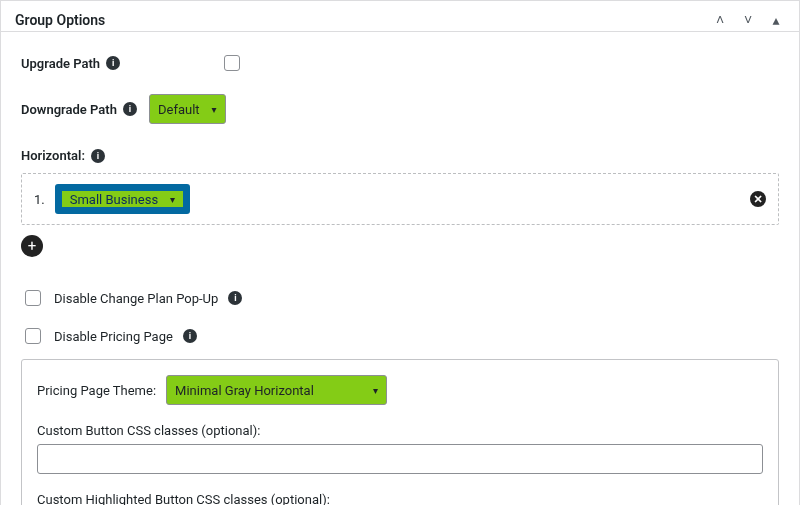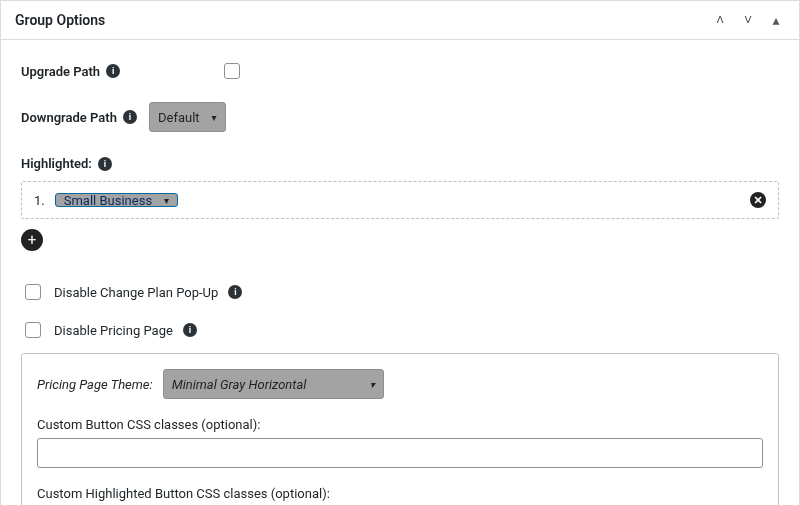--- a/index.html
+++ b/index.html
@@ -9,21 +9,21 @@
     font-size: 13px;
     color: #1d2327;
     background:#ffffff;
     width:800px;
     height:505px;
     overflow:hidden;
   }
   .panel { border:1px solid #dcdcde; border-top:none; }
   .panel-header {
     display:flex; align-items:center; justify-content:space-between;
-    padding:8px 12px 8px 14px;
+    padding:8px 12px 0 14px;
     border-top:1px solid #dcdcde;
     border-bottom:1px solid #dcdcde;
     background:#fff;
   }
   .panel-title { font-weight:600; font-size:14px; }
   .panel-actions { display:flex; align-items:center; gap:6px; }
   .chev-btn {
     width:22px; height:22px;
     display:inline-flex; align-items:center; justify-content:center;
     color:#50575e; cursor:pointer; font-size:14px; line-height:1;
@@ -39,57 +39,57 @@
   }
   .checkbox {
     appearance:none; -webkit-appearance:none;
     width:16px; height:16px;
     border:1px solid #8c8f94; border-radius:3px; background:#fff;
     cursor:pointer;
   }
   .upgrade-col1 { width:180px; }
   .select, .input {
     border:1px solid #8c8f94; border-radius:3px;
-    height:30px; padding:0 8px; background:#a3a3a3;
+    height:30px; padding:0 8px; background:#84cc16;
     font-size:13px; color:#1d2327;
     display:inline-flex; align-items:center; gap:8px;
     cursor:pointer;
   }
   .select .caret { font-size:10px; color:#1d2327; margin-left:4px; }
   .select.downgrade { padding:0 8px; }
   .memberships-box {
     margin-top:10px;
     border:1px dashed #bcbec0;
     border-radius:2px;
     padding:10px 12px;
     display:flex; align-items:center; justify-content:space-between;
   }
   .membership-left { display:flex; align-items:center; gap:10px; }
   .membership-num { font-size:13px; }
   .select.membership {
-    border:1px solid #0369a1; color:#0a2a5c; height:14px;
+    border:7px solid #0369a1; color:#0a2a5c; height:30px;
   }
   .remove-dot {
     width:16px;height:16px;border-radius:50%;background:#222;color:#fff;
     font-size:11px;display:inline-flex;align-items:center;justify-content:center;
     cursor:pointer;font-weight:700;
   }
   .add-dot {
     margin-top:10px;
     width:22px;height:22px;border-radius:50%;background:#222;color:#fff;
     font-size:15px;display:inline-flex;align-items:center;justify-content:center;
     cursor:pointer;
   }
   .check-line { display:flex; align-items:center; gap:10px; margin-top:30px; }
   .check-text { font-size:13px; font-weight:400; }
   .inner-panel {
     border:1px solid #c3c4c7; border-radius:3px;
     margin-top:12px; padding:15px 15px 20px 15px;
   }
-  .inner-row { display:flex; align-items:center; gap:10px;font-style:italic; }
+  .inner-row { display:flex; align-items:center; gap:10px; }
   .inner-label { font-size:13px; }
   .select.theme { width:221px; justify-content:space-between; }
   .field-block { margin-top:18px; }
   .field-label { font-size:13px; margin-bottom:6px; display:block; }
   .text-input {
     width:100%; height:30px;
     border:1px solid #8c8f94; border-radius:3px;
     background:#fff; padding:0 8px; font-size:13px;
   }
 </style>
@@ -122,21 +122,21 @@
         <span class="info-icon">i</span>
       </div>
       <div class="select downgrade">
         <span>Default</span>
         <span class="caret">▾</span>
       </div>
     </div>
 
     <div class="row" style="margin-top:24px;">
       <div class="lbl">
-        <span>Highlighted:</span>
+        <span>Horizontal:</span>
         <span class="info-icon">i</span>
       </div>
     </div>
 
     <div class="memberships-box">
       <div class="membership-left">
         <span class="membership-num">1.</span>
         <div class="select membership">
           <span>Small Business</span>
           <span class="caret">▾</span>

